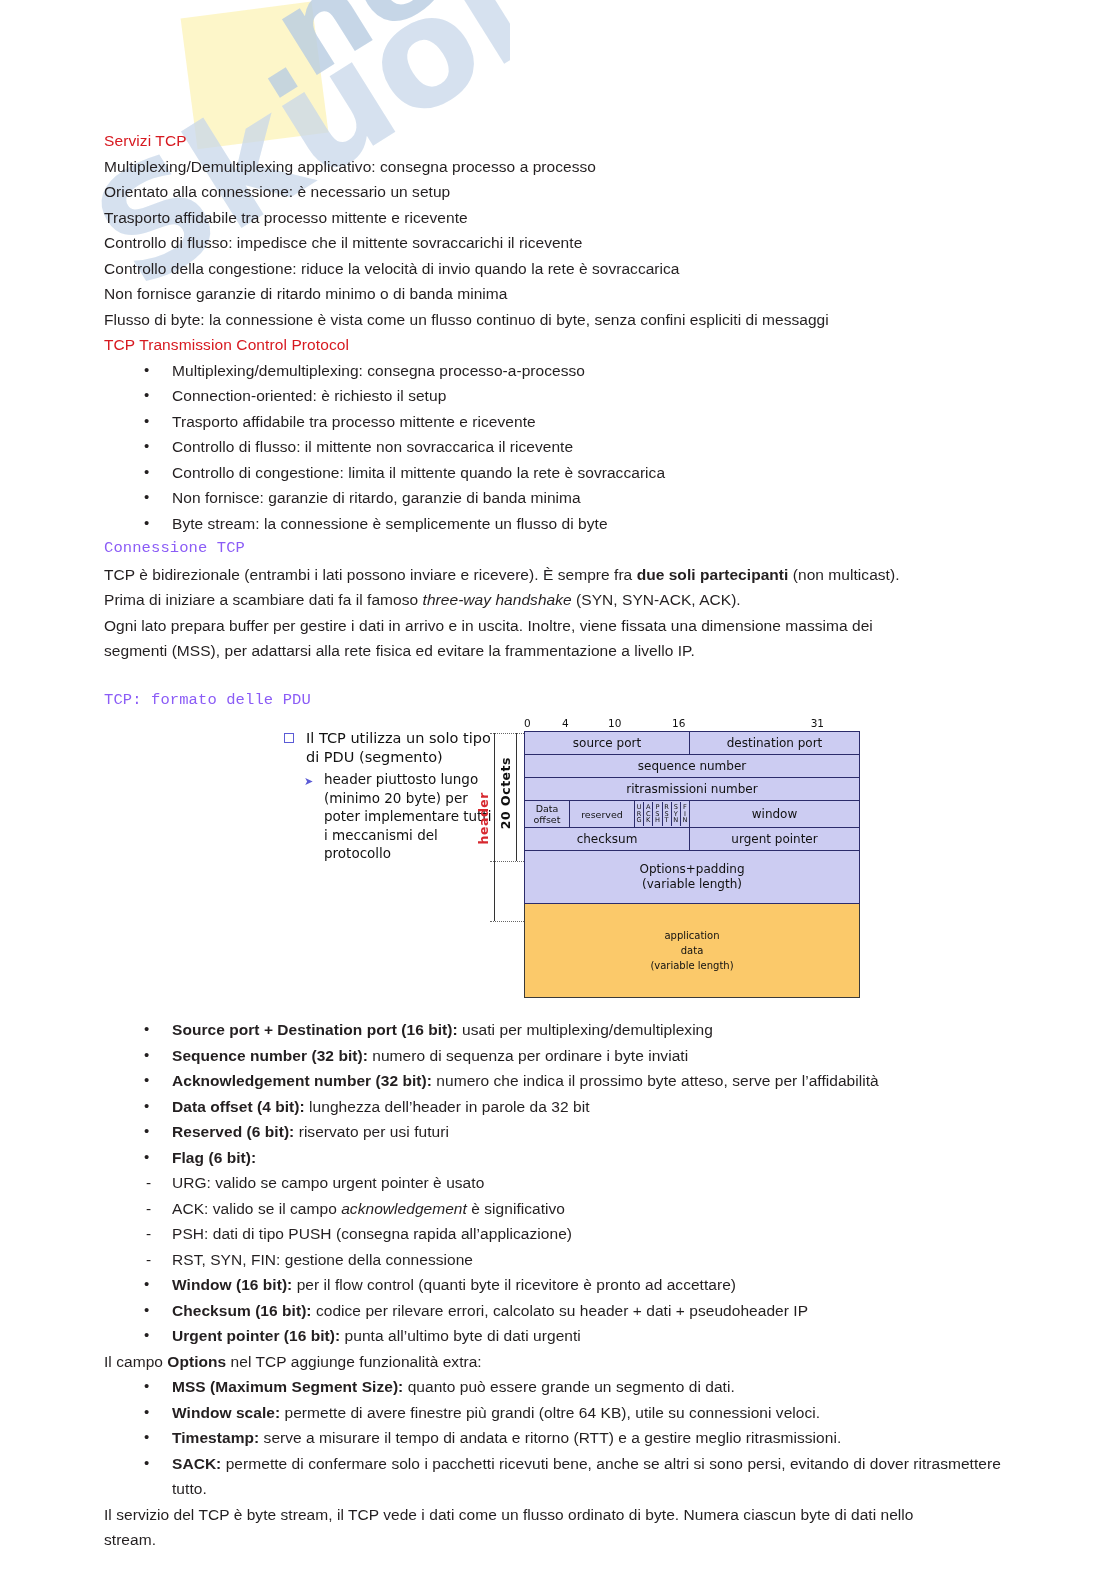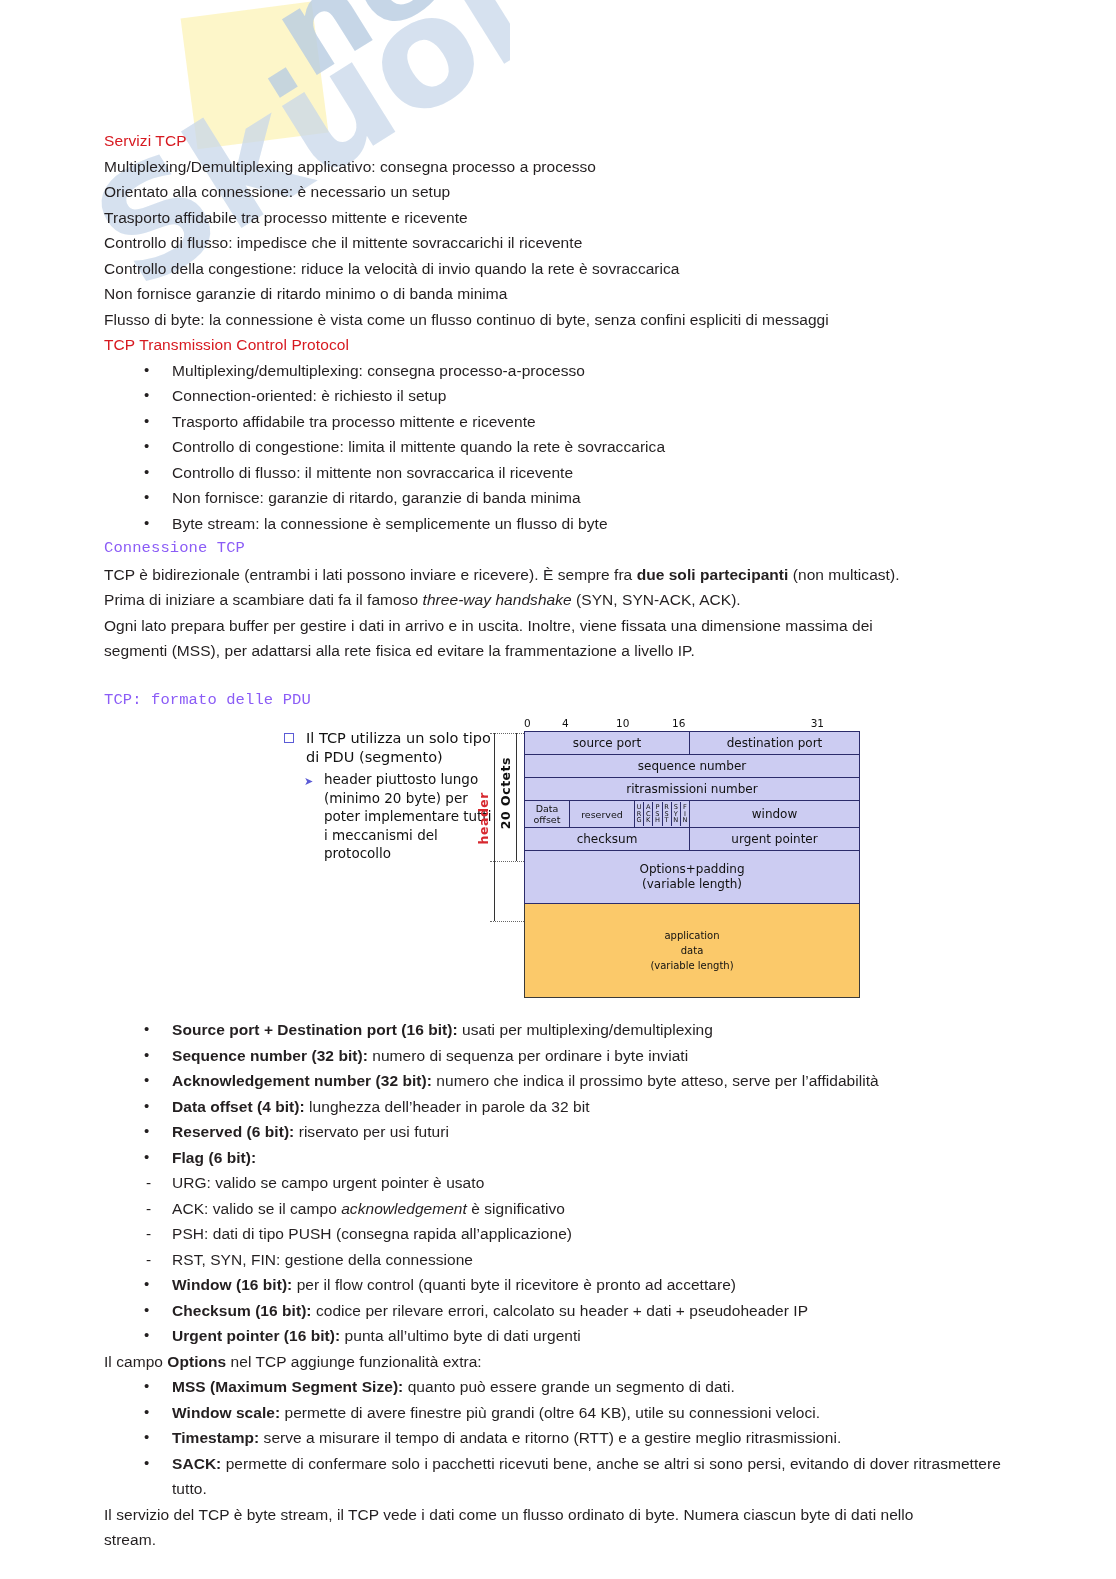--- a/index.html
+++ b/index.html
@@ -269,22 +269,22 @@
     <p class="line">Controllo di flusso: impedisce che il mittente sovraccarichi il ricevente</p>
     <p class="line">Controllo della congestione: riduce la velocità di invio quando la rete è sovraccarica</p>
     <p class="line">Non fornisce garanzie di ritardo minimo o di banda minima</p>
     <p class="line">Flusso di byte: la connessione è vista come un flusso continuo di byte, senza confini espliciti di messaggi</p>
 
     <h2 class="heading red">TCP Transmission Control Protocol</h2>
     <ul class="bullets">
       <li>Multiplexing/demultiplexing: consegna processo-a-processo</li>
       <li>Connection-oriented: è richiesto il setup</li>
       <li>Trasporto affidabile tra processo mittente e ricevente</li>
+      <li>Controllo di flusso: il mittente non sovraccarica il ricevente</li>
       <li>Controllo di congestione: limita il mittente quando la rete è sovraccarica</li>
-      <li>Controllo di flusso: il mittente non sovraccarica il ricevente</li>
       <li>Non fornisce: garanzie di ritardo, garanzie di banda minima</li>
       <li>Byte stream: la connessione è semplicemente un flusso di byte</li>
     </ul>
 
     <h2 class="heading orange">Connessione TCP</h2>
     <p class="line"><span>TCP è </span><span style="font-weight: 400;">bidirezionale</span><span> (entrambi i lati possono inviare e ricevere). È sempre fra </span><span style="font-weight: 700;">due soli partecipanti</span><span> (non multicast).</span></p>
     <p class="line"><span>Prima di iniziare a scambiare dati fa il famoso </span><span style="font-style: italic;">three-way handshake</span><span> (SYN, SYN-ACK, ACK).</span></p>
     <p class="line">Ogni lato prepara buffer per gestire i dati in arrivo e in uscita. Inoltre, viene fissata una dimensione massima dei</p>
     <p class="line">segmenti (MSS), per adattarsi alla rete fisica ed evitare la frammentazione a livello IP.</p>
 
@@ -301,21 +301,21 @@
         </div>
         <div class="slide-l2">
           <span class="tri-bullet">➤</span>
           <span>header piuttosto lungo (minimo 20 byte) per poter implementare tutti i meccanismi del protocollo</span>
         </div>
       </div>
 
       <div class="ruler">
         <span style="left:0px">0</span>
         <span style="left:38px">4</span>
-        <span style="left:92px">10</span>
+        <span style="left:84px">10</span>
         <span style="left:148px">16</span>
         <span style="right:0px">31</span>
       </div>
 
       <div class="measure octets">20 Octets</div>
       <div class="measure header">header</div>
 
       <div class="arrowline" style="left:412px; top:16px;  height:128px;"></div>
       <div class="arrowline" style="left:390px; top:16px;  height:188px;"></div>
       <div class="guide" style="left:386px; top:16px;  width:36px;"></div>

